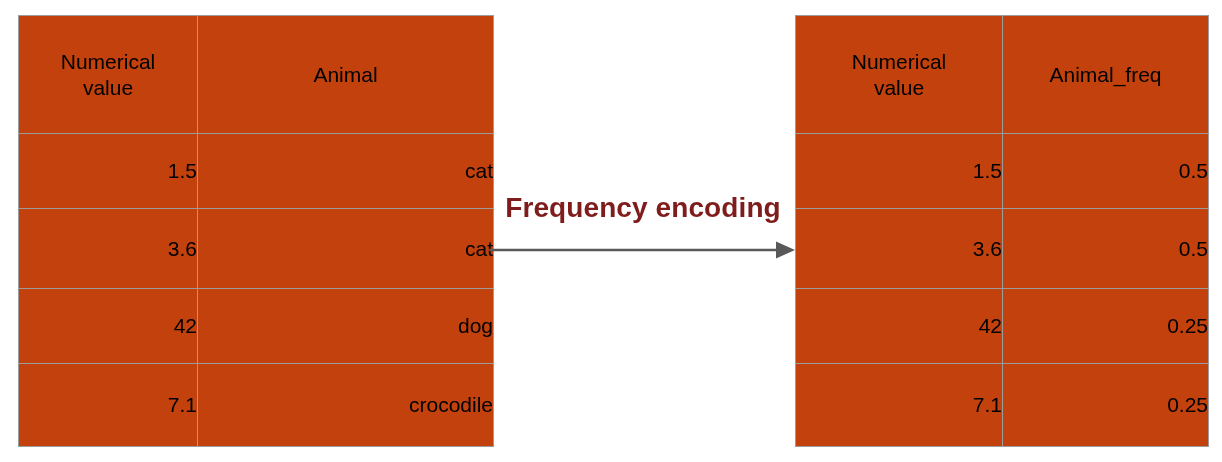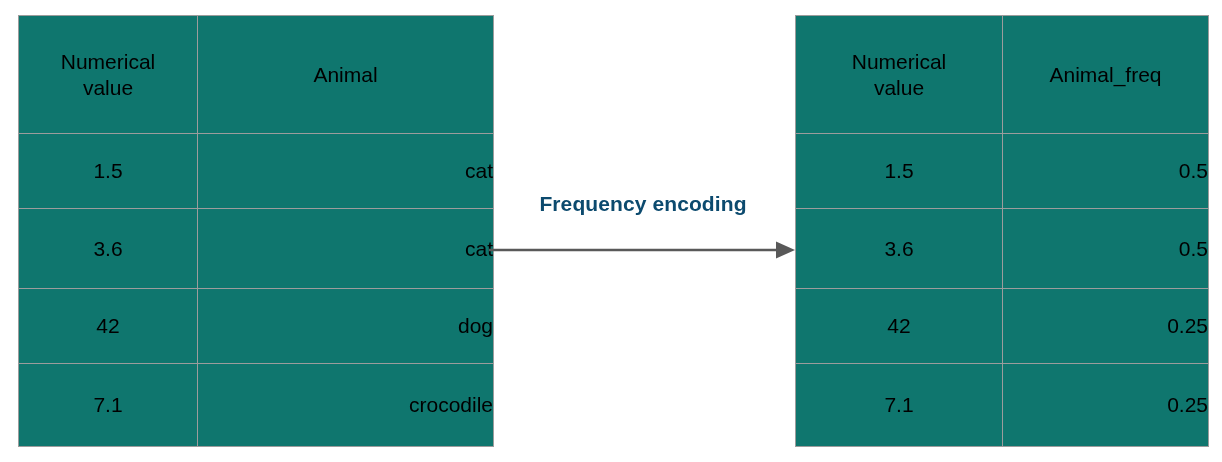--- a/index.html
+++ b/index.html
@@ -19,42 +19,42 @@
   .diagram {
     position: absolute;
     inset: 0;
   }
 
   
   .data-table {
     position: absolute;
     border-collapse: collapse;
     table-layout: fixed;
-    background: #0f766e;
+    background: #c2410c;
   }
   .data-table td,
   .data-table th {
     border: 1px solid #9c9c9c;
     font-weight: normal;
     font-size: 21px;
     line-height: 1.22;
     color: #000000;
     vertical-align: middle;
     padding: 0;
   }
   .data-table th {
     height: 113px;
     text-align: center;
     padding: 2px 8px;
   }
   .data-table td {
     height: 74px;
   }
   .col-num {
-    text-align: center;
+    text-align: right;
   }
   .col-cat {
     text-align: right;
     padding-left: 13px !important;
   }
 
   
   #table-source {
     left: 18px;
     top: 15px;
@@ -90,23 +90,23 @@
     display: block;
   }
 
   
   #arrow-label {
     position: absolute;
     left: 492px;
     top: 192px;
     width: 302px;
     text-align: center;
-    font-size: 21px;
+    font-size: 28px;
     font-weight: bold;
-    color: #0c4a6e;
+    color: #7f1d1d;
     letter-spacing: 0.1px;
     white-space: nowrap;
   }
 </style>
 </head>
 <body>
 
 <div class="diagram">
 
   <table class="data-table" id="table-source">

